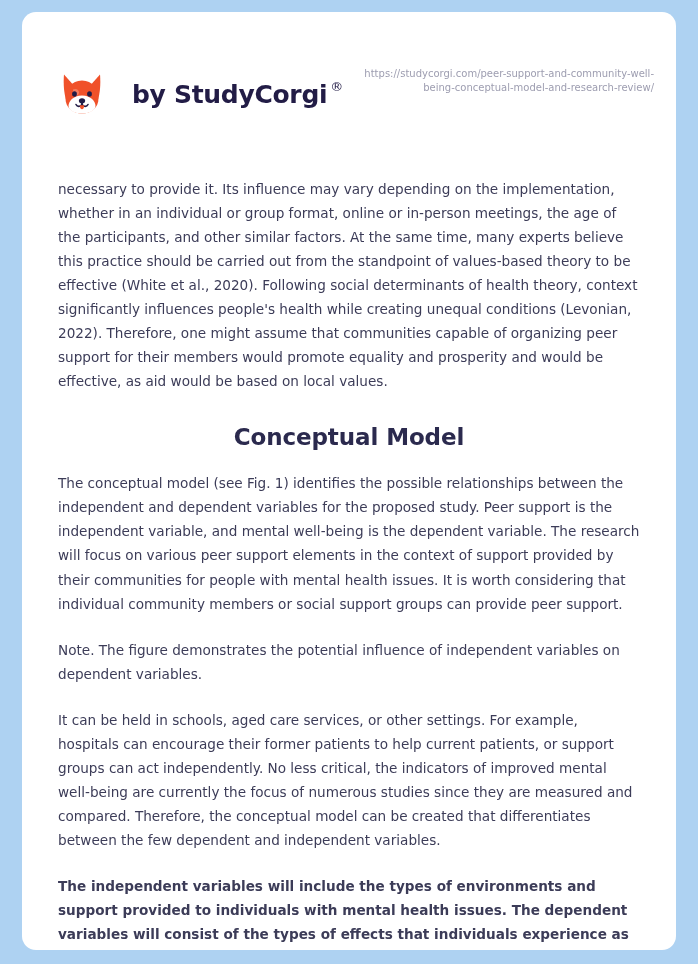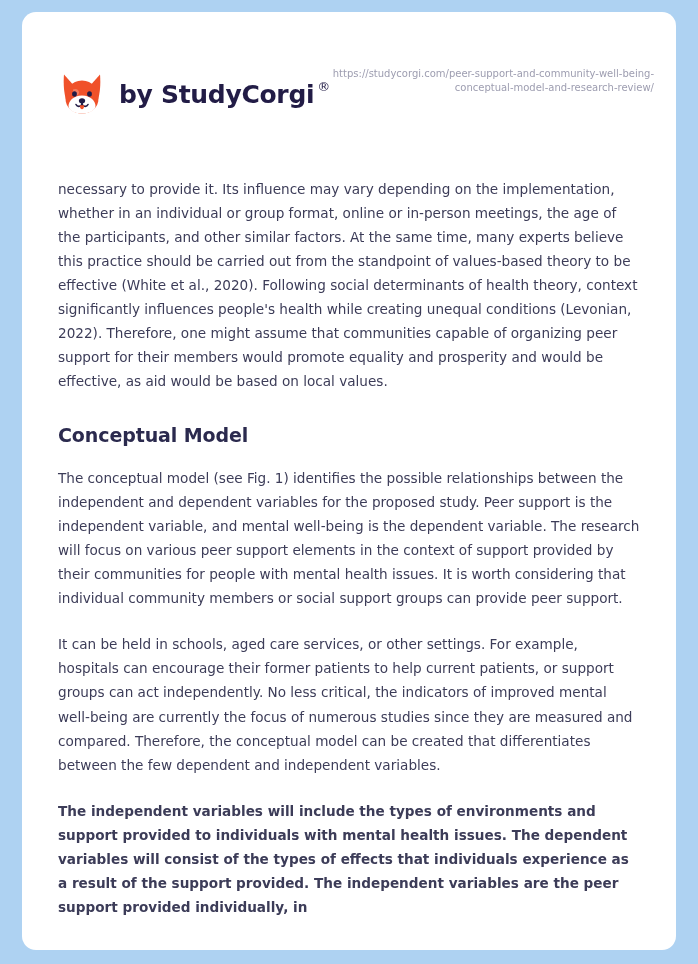--- a/index.html
+++ b/index.html
@@ -27,21 +27,21 @@
   
   .doc-header {
     display: flex;
     align-items: flex-start;
     justify-content: space-between;
     padding: 48px 22px 0 36px;
   }
   .brand {
     display: flex;
     align-items: center;
-    gap: 13px;
+    gap: 26px;
     padding-top: 10px;
   }
   .brand-logo {
     width: 48px;
     height: 48px;
     flex: 0 0 48px;
   }
   .brand-wordmark {
     display: flex;
     align-items: flex-start;
@@ -93,25 +93,26 @@
     line-height: 1.77;
     margin: 0 0 22px 0;
     text-align: left;
   }
   .doc-body p:last-child {
     margin-bottom: 0;
     font-weight: bold;
   }
   .section-heading {
     color: #2b2a4e;
-    font-size: 19px;
+    font-size: 23px;
     font-weight: bold;
     line-height: 1.3;
     margin: 30px 0 18px 0;
     letter-spacing: -0.1px;
+    text-align: center;
   }
 </style>
 </head>
 <body>
 
 <div class="page-card">
 
   <div class="doc-header">
 
     <div class="brand">
@@ -151,20 +152,21 @@
   </div>
 
   <div class="doc-body">
 
     <p>necessary to provide it. Its influence may vary depending on the implementation, whether in an individual or group format, online or in-person meetings, the age of the participants, and other similar factors. At the same time, many experts believe this practice should be carried out from the standpoint of values-based theory to be effective (White et al., 2020). Following social determinants of health theory, context significantly influences people's health while creating unequal conditions (Levonian, 2022). Therefore, one might assume that communities capable of organizing peer support for their members would promote equality and prosperity and would be effective, as aid would be based on local values.</p>
 
     <h2 class="section-heading">Conceptual Model</h2>
 
     <p>The conceptual model (see Fig. 1) identifies the possible relationships between the independent and dependent variables for the proposed study. Peer support is the independent variable, and mental well-being is the dependent variable. The research will focus on various peer support elements in the context of support provided by their communities for people with mental health issues. It is worth considering that individual community members or social support groups can provide peer support.</p>
 
+    <p>Note. The figure demonstrates the potential influence of independent variables on dependent variables.</p>
 
     <p>It can be held in schools, aged care services, or other settings. For example, hospitals can encourage their former patients to help current patients, or support groups can act independently. No less critical, the indicators of improved mental well-being are currently the focus of numerous studies since they are measured and compared. Therefore, the conceptual model can be created that differentiates between the few dependent and independent variables.</p>
 
     <p>The independent variables will include the types of environments and support provided to individuals with mental health issues. The dependent variables will consist of the types of effects that individuals experience as a result of the support provided. The independent variables are the peer support provided individually, in</p>
 
   </div>
 
 </div>
 
 </body></html>

